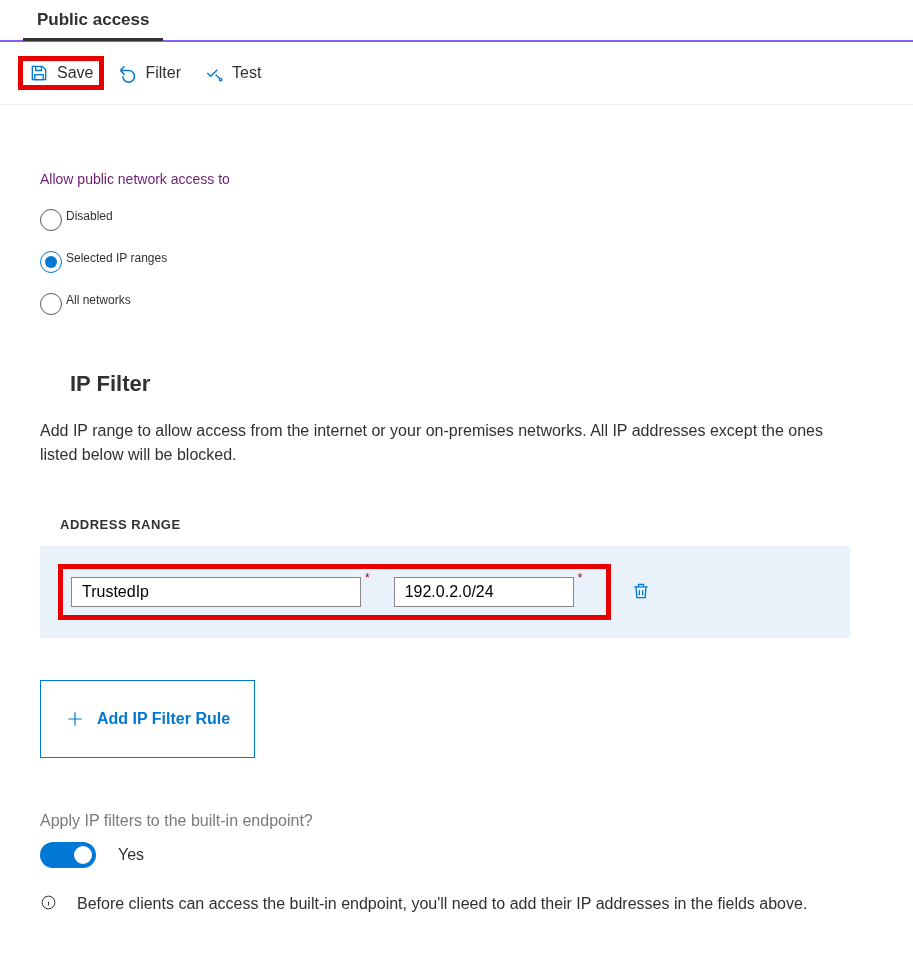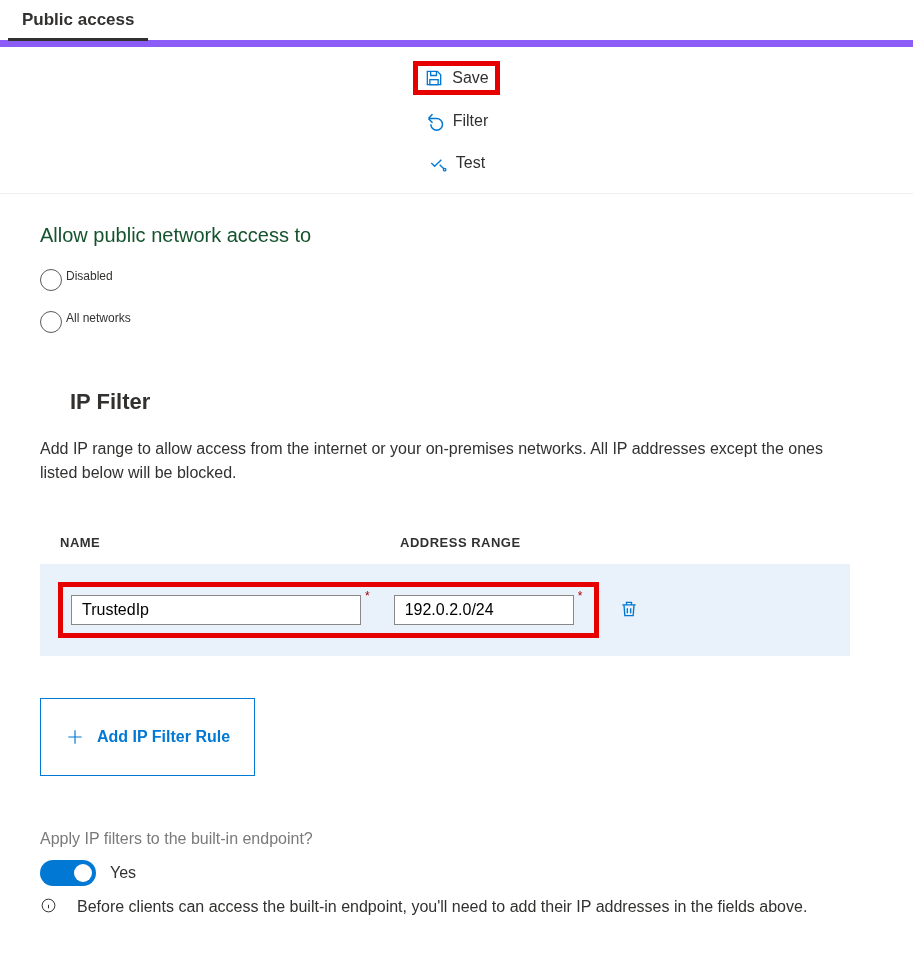--- a/index.html
+++ b/index.html
@@ -5,22 +5,22 @@
     * { box-sizing: border-box; margin: 0; padding: 0; }
     body {
       font-family: "Segoe UI", -apple-system, BlinkMacSystemFont, sans-serif;
       font-size: 14px;
       color: #323130;
       background: #fff;
       width: 913px;
     }
     .tabs {
       display: flex;
-      border-bottom: 7px solid #8b5cf6;
-      padding-left: 6px;
+      border-bottom: 2px solid #8b5cf6;
+      padding-left: 21px;
       gap: 11px;
     }
     .tab {
       padding: 10px 16px;
       font-size: 17px;
       cursor: pointer;
       color: #0078d4;
       position: relative;
     }
     .tab.active {
@@ -30,47 +30,47 @@
     .tab.active::after {
       content: "";
       position: absolute;
       left: 2px; right: 2px; bottom: -1px;
       height: 3px;
       background: #323130;
     }
     .toolbar {
       display: flex;
       align-items: center;
-      gap: 10px;
+      gap: 3px;
       padding: 14px 18px;
       border-bottom: 1px solid #eee;
-      flex-direction: column;
     }
     .toolbar-btn {
       display: flex;
       align-items: center;
       gap: 8px;
       padding: 6px 10px;
       cursor: pointer;
       font-size: 16px;
       color: #323130;
     }
     .toolbar-btn svg { width: 20px; height: 20px; }
     .highlight-red {
       border: 5px solid #e60000;
       padding: 2px 6px;
     }
     .content {
       padding: 30px 40px 30px 40px;
       max-width: 890px;
     }
     .section-label {
-      font-size: 20px;
-      color: #14532d;
+      font-size: 14px;
+      color: #701a75;
       margin-bottom: 22px;
+      margin-top: 36px;
     }
     .radio-group { display: flex; flex-direction: column; gap: 20px; }
     .radio-option {
       display: flex;
       gap: 4px;
       cursor: pointer;
       font-size: 12px;
     }
     .radio-circle {
       width: 22px; height: 22px;
@@ -113,21 +113,21 @@
     .col-name { width: 340px; }
     .col-range { width: 280px; }
     .ip-table-row {
       background: #e9f1fa;
       padding: 18px 10px 18px 10px;
       display: flex;
       align-items: center;
     }
     .row-highlight {
       border: 5px solid #e60000;
-      padding: 8px 12px 8px 8px;
+      padding: 8px 24px 8px 8px;
       display: flex;
       align-items: center;
       gap: 24px;
       margin-left: 8px;
     }
     .req-star {
       color: #a80000;
       font-size: 12px;
       vertical-align: top;
       margin-left: 4px;
@@ -165,22 +165,22 @@
     .add-rule-btn svg { width: 20px; height: 20px; }
     .apply-label {
       font-size: 16px;
       color: #7a7a7a;
       margin-top: 54px;
       margin-bottom: 12px;
     }
     .toggle-row {
       display: flex;
       align-items: center;
-      gap: 14px;
-      margin-bottom: 9px;
+      gap: 22px;
+      margin-bottom: 24px;
     }
     .toggle {
       width: 56px; height: 26px;
       border-radius: 14px;
       background: #0078d4;
       position: relative;
       cursor: pointer;
     }
     .toggle::after {
       content: "";
@@ -236,32 +236,35 @@
 <div class="content">
 
   
   <div class="section-label">Allow public network access to</div>
   <div class="radio-group">
     <label class="radio-option">
       <span class="radio-circle"></span>
       <span>Disabled</span>
     </label>
     <label class="radio-option">
+      <span class="radio-circle selected"></span>
+      <span>Selected IP ranges</span>
+    </label>
+    <label class="radio-option">
       <span class="radio-circle"></span>
       <span>All networks</span>
     </label>
   </div>
 
   
   <h2 class="ip-filter-heading">IP Filter</h2>
   <p class="ip-filter-desc">Add IP range to allow access from the internet or your on-premises networks. All IP addresses except the ones listed below will be blocked.</p>
 
   <div class="ip-table">
     <div class="ip-table-header">
-      <div class="col-name">NAME</div>
       <div class="col-range">ADDRESS RANGE</div>
     </div>
     <div class="ip-table-row">
       <div class="row-highlight">
         <div class="field-wrap">
           <input class="textfield" value="TrustedIp" style="">
           <span class="req-star">*</span>
         </div>
         <div class="field-wrap">
           <input class="textfield range" value="192.0.2.0/24" style="">

